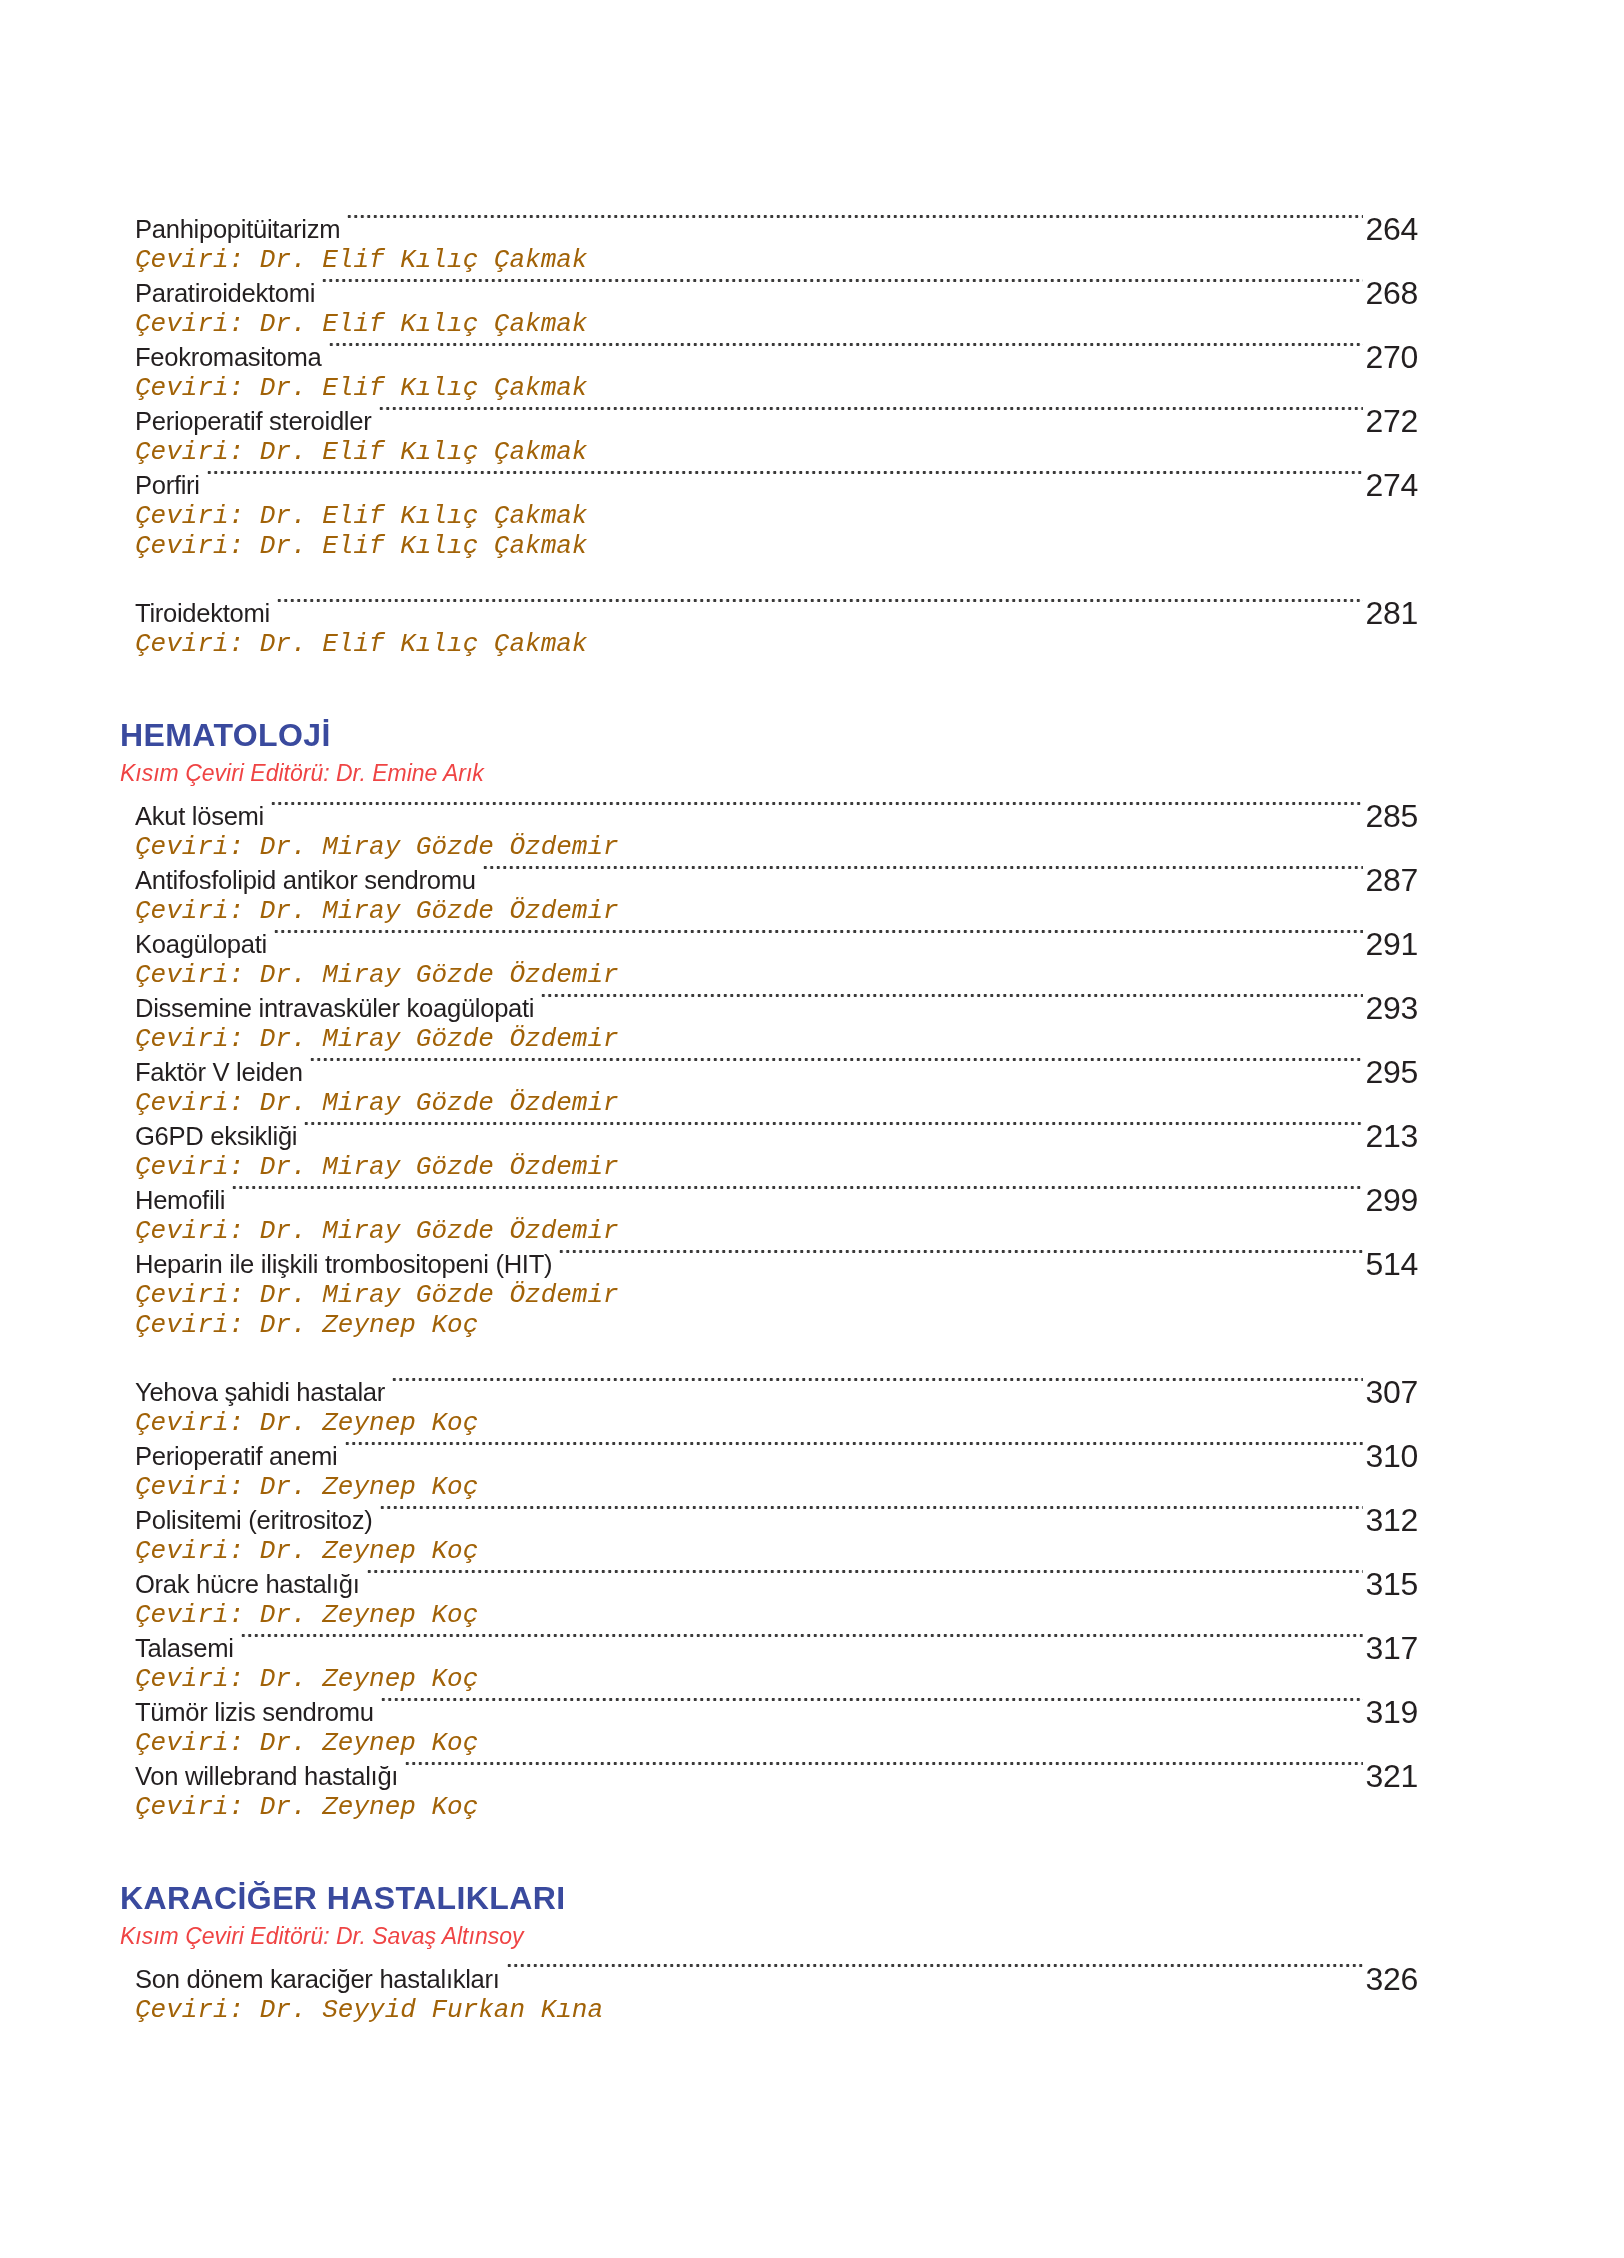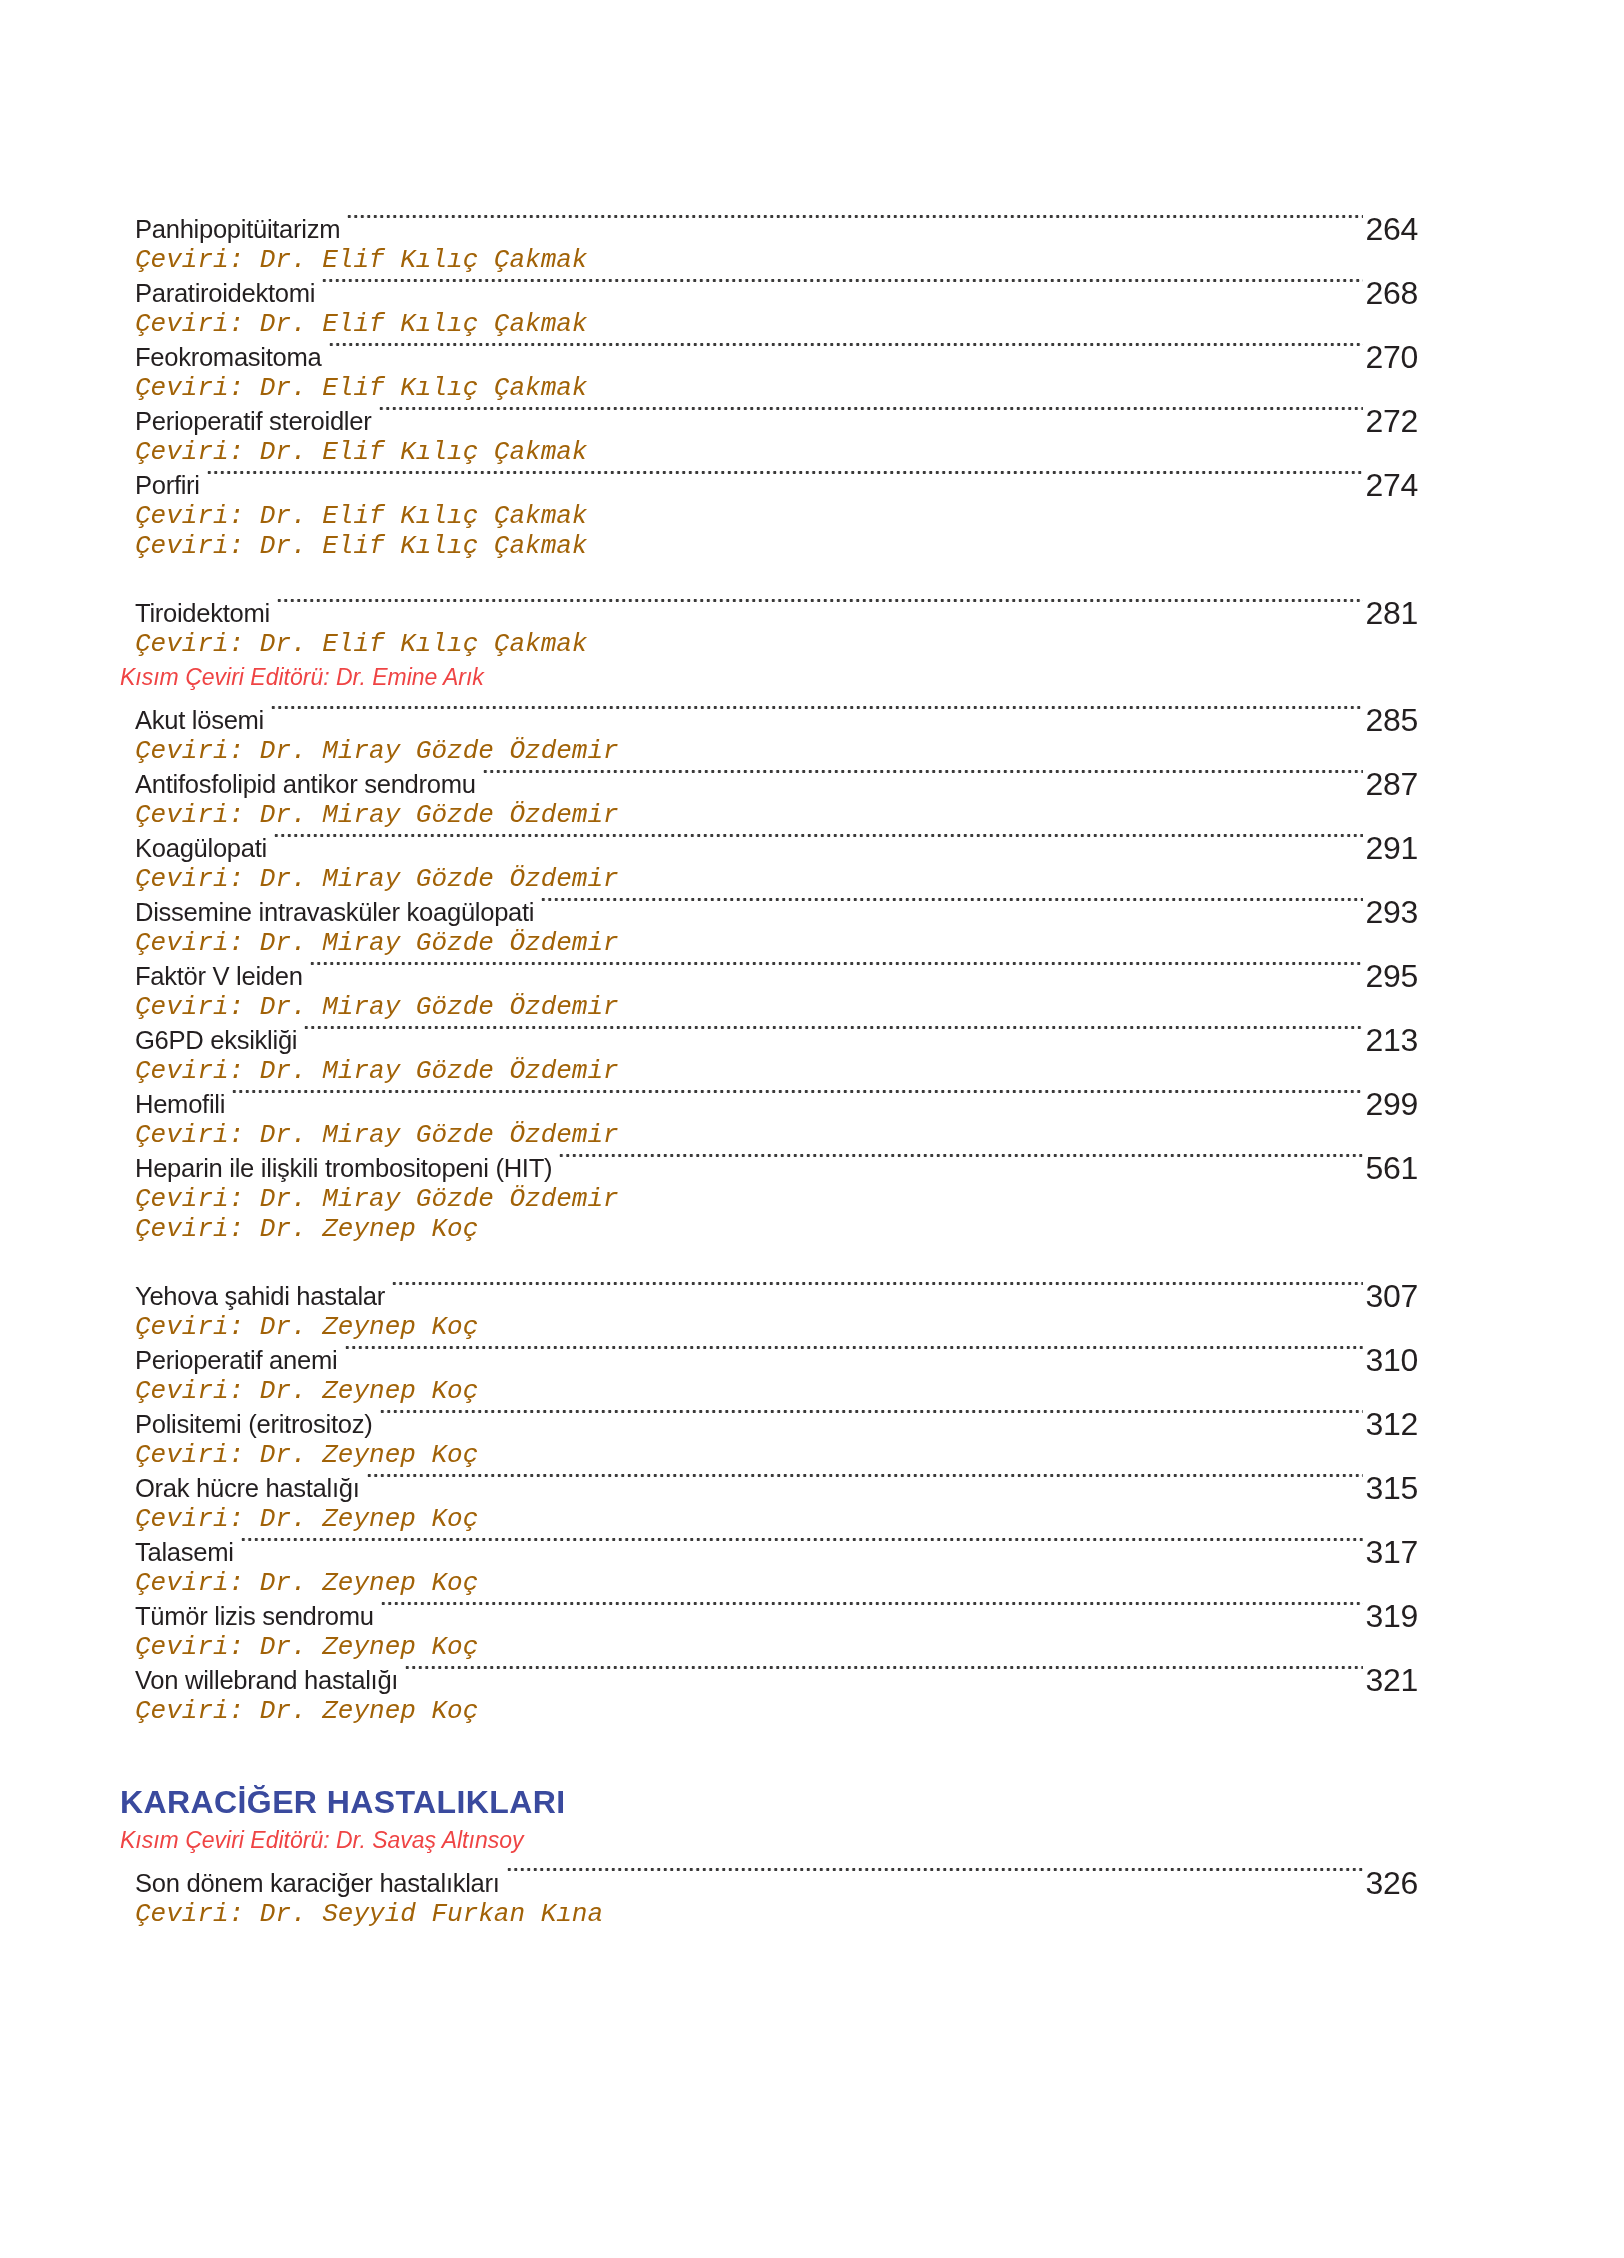--- a/index.html
+++ b/index.html
@@ -123,20 +123,21 @@
       <div class="entry">
         <div class="entry-row">
           <span class="entry-title">Tiroidektomi</span>
           <span class="leader"></span>
           <span class="entry-page">281</span>
         </div>
         <div class="entry-translator">Çeviri: Dr. Elif Kılıç Çakmak</div>
       </div>
     </section>
     <section class="toc-section">
+      <h2 class="section-header">HEMATOLOJİ</h2>
       <div class="section-editor">Kısım Çeviri Editörü: Dr. Emine Arık</div>
       <div class="entry">
         <div class="entry-row">
           <span class="entry-title">Akut lösemi</span>
           <span class="leader"></span>
           <span class="entry-page">285</span>
         </div>
         <div class="entry-translator">Çeviri: Dr. Miray Gözde Özdemir</div>
       </div>
       <div class="entry">
@@ -184,21 +185,21 @@
           <span class="entry-title">Hemofili</span>
           <span class="leader"></span>
           <span class="entry-page">299</span>
         </div>
         <div class="entry-translator">Çeviri: Dr. Miray Gözde Özdemir</div>
       </div>
       <div class="entry">
         <div class="entry-row">
           <span class="entry-title">Heparin ile ilişkili trombositopeni (HIT)</span>
           <span class="leader"></span>
-          <span class="entry-page">561</span>
+          <span class="entry-page">514</span>
         </div>
         <div class="entry-translator">Çeviri: Dr. Miray Gözde Özdemir</div>
       </div>
       <div class="entry">
         <div class="entry-translator">Çeviri: Dr. Zeynep Koç</div>
       </div>
       <div class="entry">
         <div class="entry-row">
           <span class="entry-title">Yehova şahidi hastalar</span>
           <span class="leader"></span>

